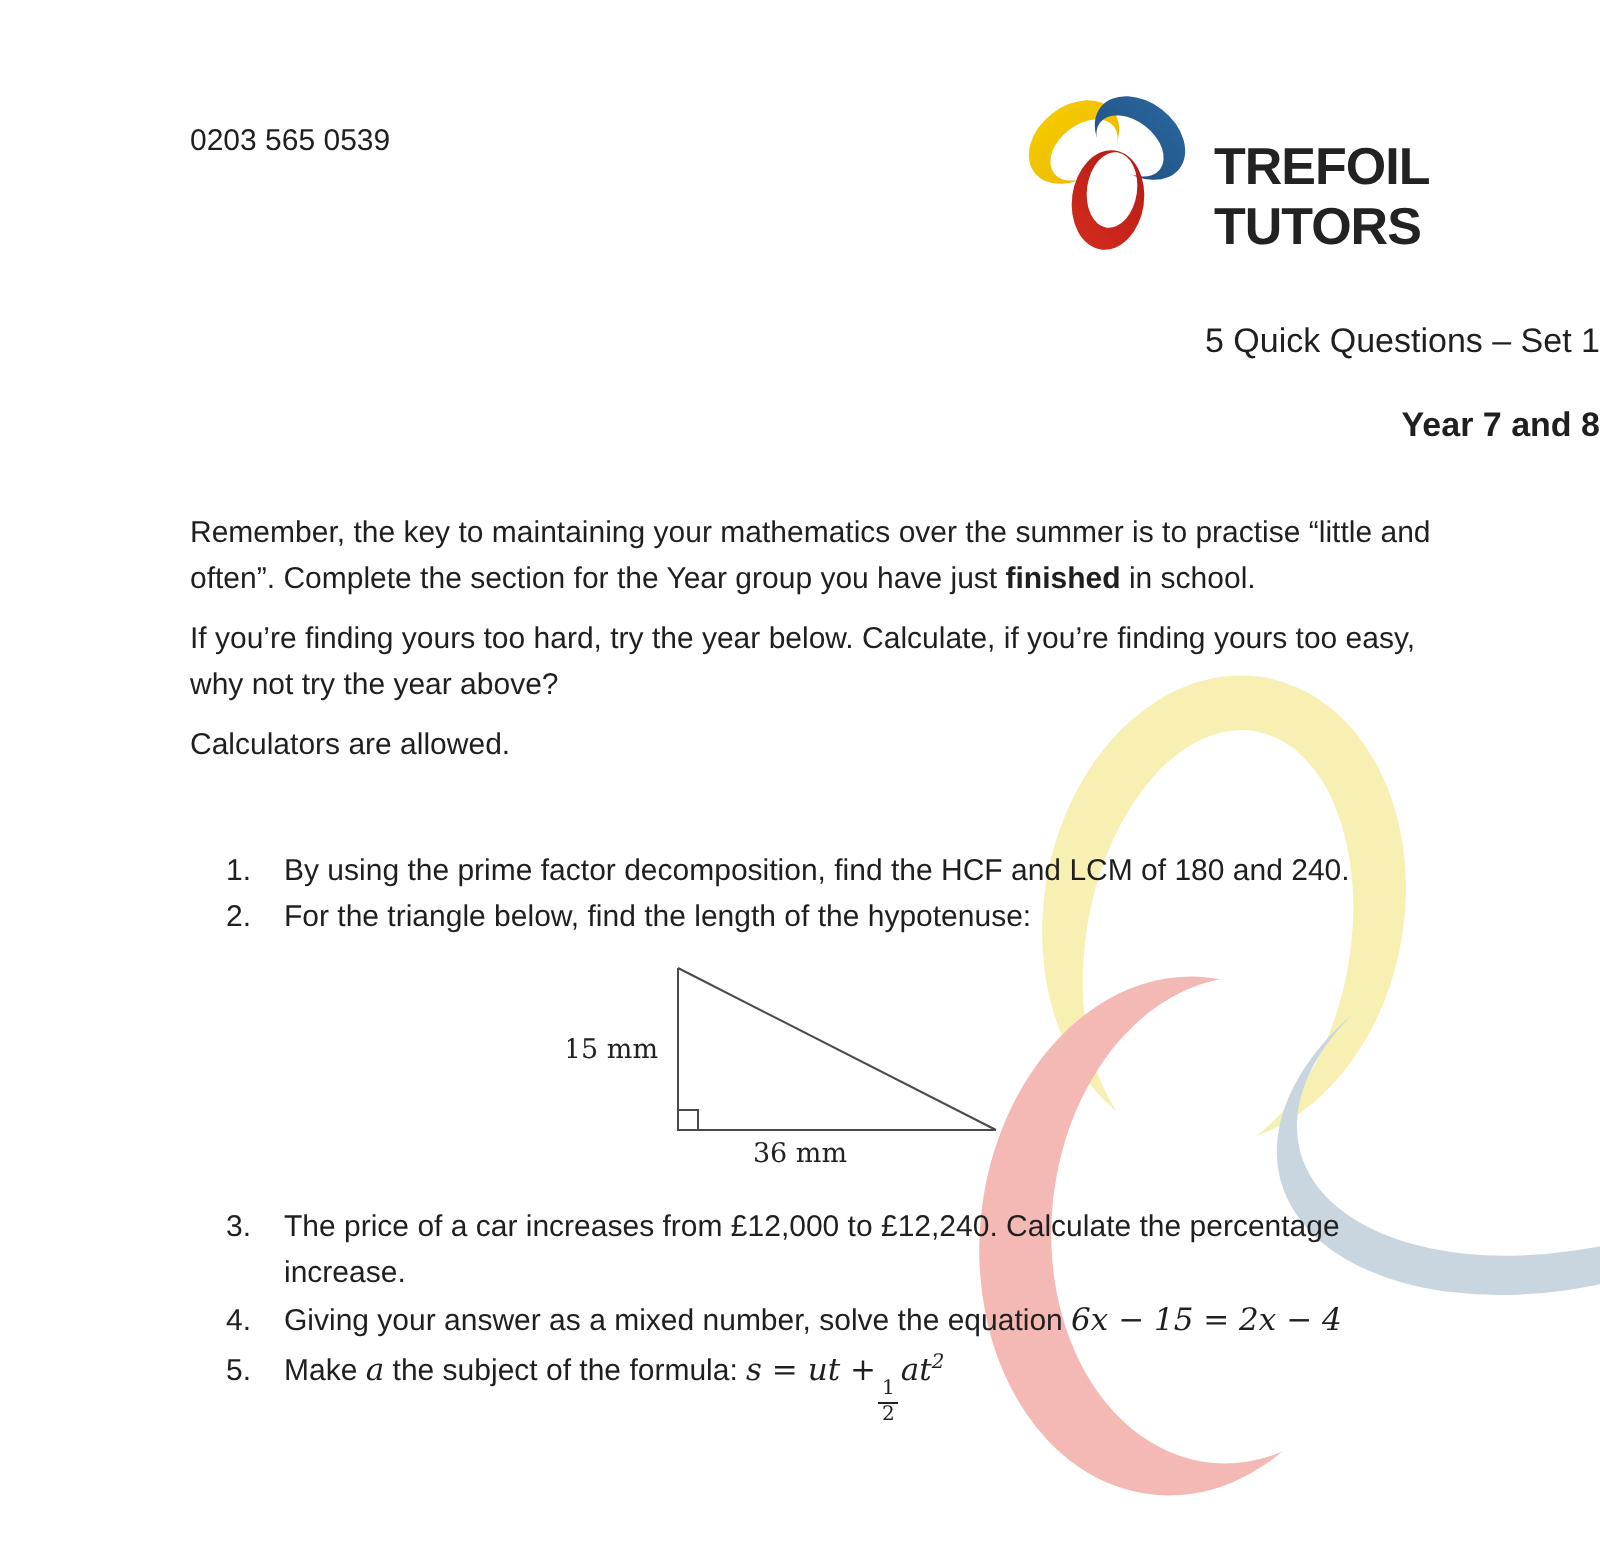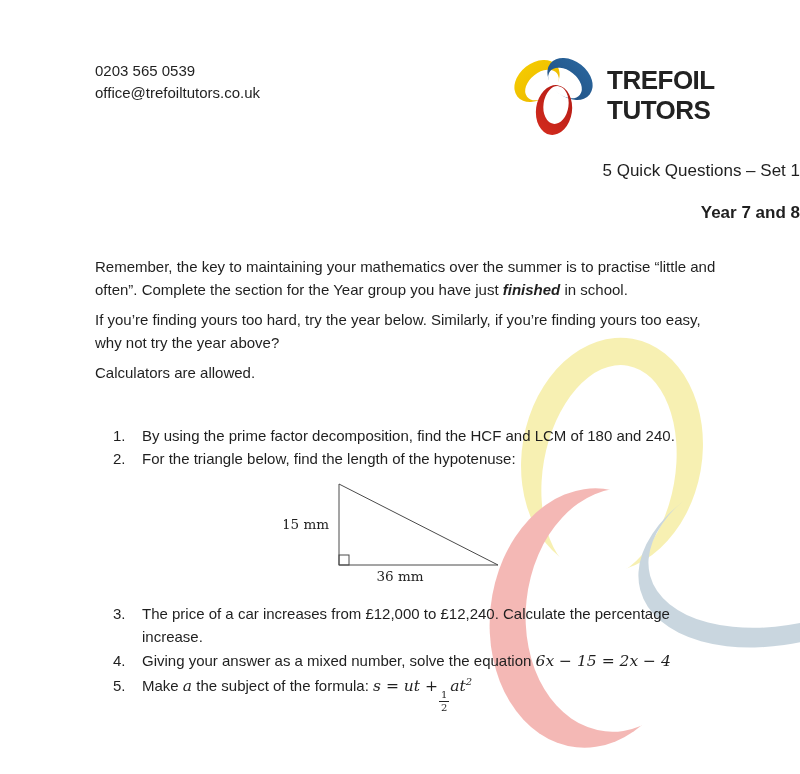--- a/index.html
+++ b/index.html
@@ -6,32 +6,32 @@
   body{
     width:800px;height:774px;background:#ffffff;position:relative;overflow:hidden;
     font-family:"Liberation Sans","DejaVu Sans",sans-serif;color:#1f1f1f;
   }
   .layer{position:absolute;}
   #watermark{left:0;top:0;width:800px;height:774px;z-index:0;pointer-events:none;}
   #content{left:0;top:0;width:800px;height:774px;z-index:1;}
 
   
   .contact{left:95px;top:60px;font-size:15px;line-height:22px;}
-  .logo-wrap{left:508px;top:51px;width:220px;height:88px;display:flex;align-items:center;}
+  .logo-wrap{left:508px;top:40px;width:220px;height:88px;display:flex;align-items:flex-end;}
   .logo-icon{width:92px;height:86px;flex:0 0 auto;}
   .logo-text{font-weight:700;font-size:26px;line-height:30px;letter-spacing:-0.5px;color:#222;margin-left:7px;}
 
   
   .doc-title{left:0;top:161px;width:800px;text-align:right;font-weight:400;font-size:17px;}
   .doc-subtitle{left:0;top:203px;width:800px;text-align:right;font-weight:700;font-size:17px;}
 
   
   .para{left:95px;width:622px;font-size:15px;line-height:23px;}
   .p1{top:255px;} .p2{top:308px;} .p3{top:361px;}
-  .bold{font-weight:700;font-style:italic;}
+  .bold{font-weight:700;}
 
   
   .q{left:113px;display:flex;font-size:15px;line-height:23px;}
   .q .qnum{width:29px;flex:0 0 auto;}
   .q .qtext{width:565px;}
   .q1{top:424px;} .q2{top:447px;} .q3{top:602px;} .q4{top:649px;} .q5{top:674px;}
 
   .math{font-family:"DejaVu Serif","Liberation Serif",serif;font-style:italic;font-size:15.5px;}
   .frac{display:inline-flex;flex-direction:column;align-items:center;vertical-align:-7px;
         line-height:1;font-size:10px;font-family:"DejaVu Serif",serif;font-style:normal;margin:0 1px;}
@@ -69,21 +69,20 @@
   </g>
   <g>
     <rect x="0" y="0" width="800" height="774" fill="#F4B8B5" mask="url(#wm-pink)"></rect>
   </g>
 </svg>
 
 <div id="content" class="layer">
 
   <div class="layer contact">
     <div>0203 565 0539</div>
-    <div>office@trefoiltutors.co.uk</div>
   </div>
 
   <div class="layer logo-wrap">
     <svg class="logo-icon" viewBox="0 0 92 86" xmlns="http://www.w3.org/2000/svg" aria-hidden="true">
       <defs>
         <linearGradient id="lg-y" x1="0" y1="0" x2="1" y2="1">
           <stop offset="0" stop-color="#F9D400"></stop>
             <stop offset="1" stop-color="#DF9C00"></stop>
         </linearGradient>
         <linearGradient id="lg-b" x1="1" y1="0" x2="0" y2="1">
@@ -121,21 +120,21 @@
       <div>TREFOIL</div>
       <div>TUTORS</div>
     </div>
   </div>
 
   <div class="layer doc-title">5 Quick Questions – Set 1</div>
   <div class="layer doc-subtitle">Year 7 and 8</div>
 
   <div class="layer para p1"><span>Remember, the key to maintaining your mathematics over the summer is to practise “little and often”. Complete the section for the Year group you have just </span><span class="bold">finished</span><span> in school.</span></div>
 
-  <div class="layer para p2">If you’re finding yours too hard, try the year below. Similarly, if you’re finding yours too easy, why not try the year above?</div>
+  <div class="layer para p2">If you’re finding yours too hard, try the year below. Calculate, if you’re finding yours too easy, why not try the year above?</div>
   <div class="layer para p3">Calculators are allowed.</div>
 
   <div class="layer q q1">
     <span class="qnum">1.</span>
     <span class="qtext">By using the prime factor decomposition, find the HCF and LCM of 180 and 240.</span>
   </div>
 
   <div class="layer q q2">
     <span class="qnum">2.</span>
     <span class="qtext">For the triangle below, find the length of the hypotenuse:</span>

